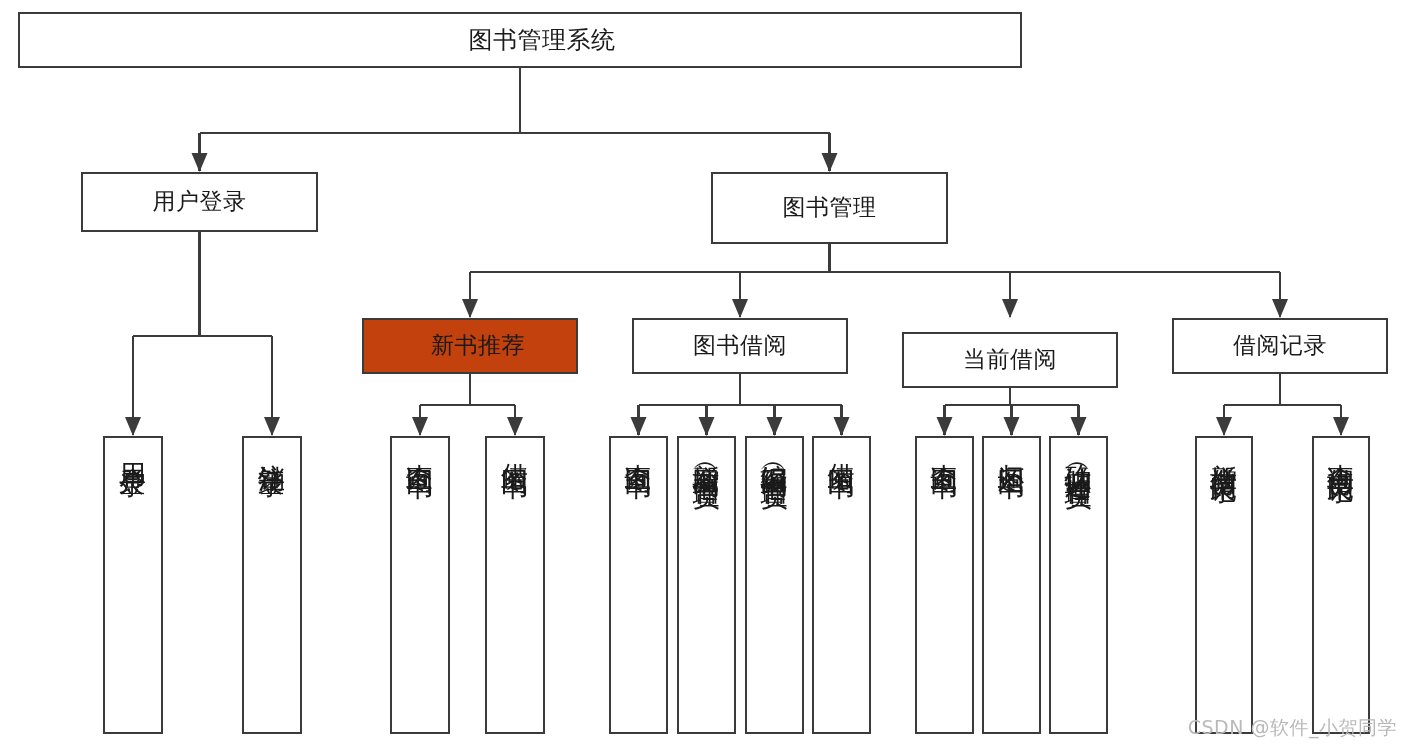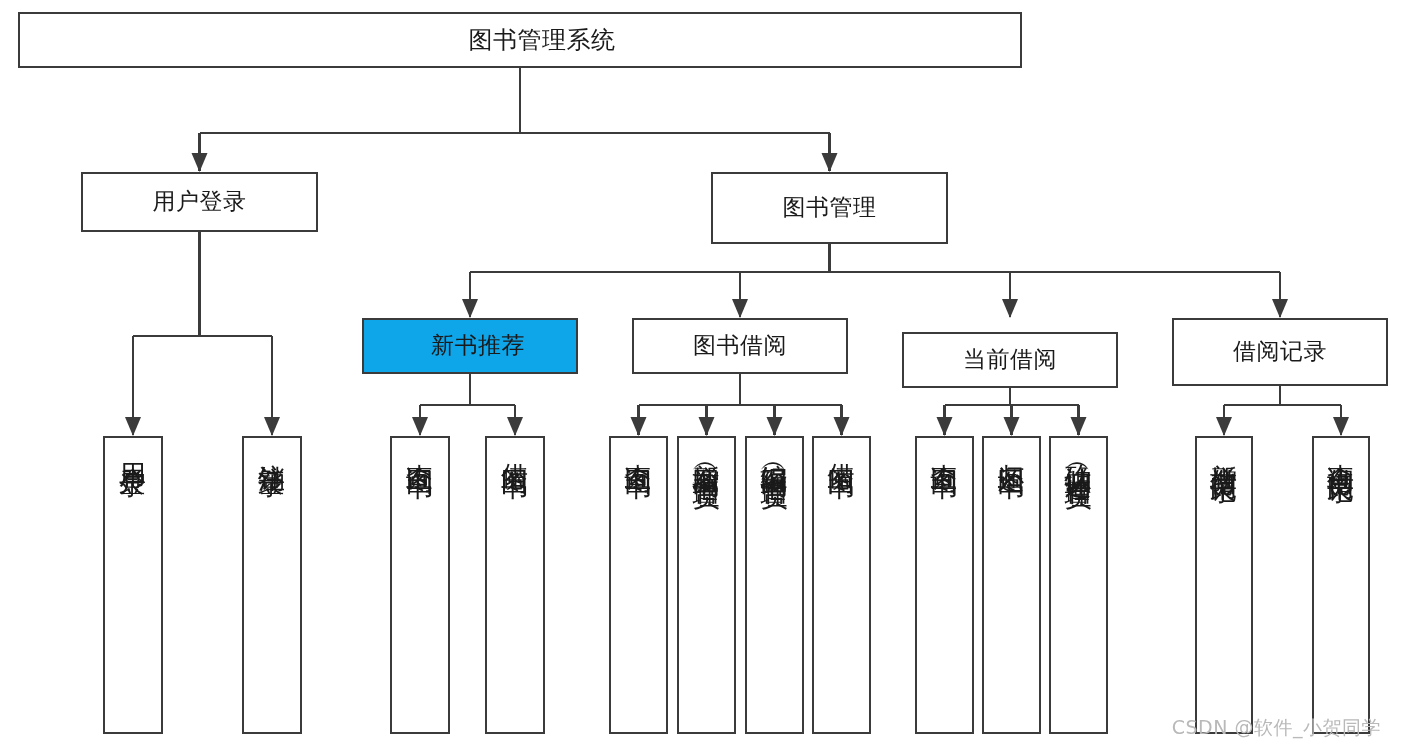--- a/index.html
+++ b/index.html
@@ -59,21 +59,21 @@
   .node.v .node-label {
     writing-mode: vertical-rl;
     text-orientation: upright;
     font-size: 27px;
     line-height: 1.0;
     letter-spacing: 3px;
     white-space: nowrap;
   }
   #watermark {
     position: absolute;
-    right: 24px;
+    right: 8px;
     bottom: 6px;
     font-size: 19px;
     color: #b9b9b9;
     letter-spacing: 0.5px;
     z-index: 3;
     white-space: nowrap;
     font-family: "DejaVu Sans", "Liberation Sans", sans-serif;
     text-align: center;
   }
 </style>
@@ -138,30 +138,30 @@
   <div id="node-layer">
       <div class="node h root" style="left: 18px; top: 12px; width: 1004px; height: 56px; border-color: rgb(59, 59, 59); background: rgb(255, 255, 255); color: rgb(26, 26, 26); padding-left: 44px;">
         <span class="node-label">图书管理系统</span>
       </div>
       <div class="node h" style="left: 81px; top: 172px; width: 237px; height: 60px; border-color: rgb(59, 59, 59); background: rgb(255, 255, 255); color: rgb(26, 26, 26);">
         <span class="node-label">用户登录</span>
       </div>
       <div class="node h" style="left: 711px; top: 172px; width: 237px; height: 72px; border-color: rgb(59, 59, 59); background: rgb(255, 255, 255); color: rgb(26, 26, 26);">
         <span class="node-label">图书管理</span>
       </div>
-      <div class="node h" style="left: 362px; top: 318px; width: 216px; height: 56px; border-color: rgb(59, 59, 59); background: #0ea5e9; color: rgb(26, 26, 26); padding-left: 16px;">
+      <div class="node h" style="left: 362px; top: 318px; width: 216px; height: 56px; border-color: rgb(59, 59, 59); background: #c2410c; color: rgb(26, 26, 26); padding-left: 16px;">
         <span class="node-label">新书推荐</span>
       </div>
       <div class="node h" style="left: 632px; top: 318px; width: 216px; height: 56px; border-color: rgb(59, 59, 59); background: rgb(255, 255, 255); color: rgb(26, 26, 26); align-items: center;">
         <span class="node-label">图书借阅</span>
       </div>
       <div class="node h" style="left: 902px; top: 332px; width: 216px; height: 56px; border-color: rgb(59, 59, 59); background: rgb(255, 255, 255); color: rgb(26, 26, 26); justify-content: center;">
         <span class="node-label">当前借阅</span>
       </div>
-      <div class="node h" style="left: 1172px; top: 318px; width: 216px; height: 68px; border-color: rgb(59, 59, 59); background: rgb(255, 255, 255); color: rgb(26, 26, 26);">
+      <div class="node h" style="left: 1172px; top: 318px; width: 216px; height: 56px; border-color: rgb(59, 59, 59); background: rgb(255, 255, 255); color: rgb(26, 26, 26);">
         <span class="node-label">借阅记录</span>
       </div>
       <div class="node v" style="left: 103px; top: 436px; width: 60px; height: 298px; border-color: rgb(59, 59, 59); background: rgb(255, 255, 255); color: rgb(26, 26, 26);">
         <span class="node-label">用户登录</span>
       </div>
       <div class="node v" style="left: 242px; top: 436px; width: 60px; height: 298px; border-color: rgb(59, 59, 59); background: rgb(255, 255, 255); color: rgb(26, 26, 26);">
         <span class="node-label">注销登录</span>
       </div>
       <div class="node v" style="left: 390px; top: 436px; width: 60px; height: 298px; border-color: rgb(59, 59, 59); background: rgb(255, 255, 255); color: rgb(26, 26, 26);">
         <span class="node-label">查询图书</span>

